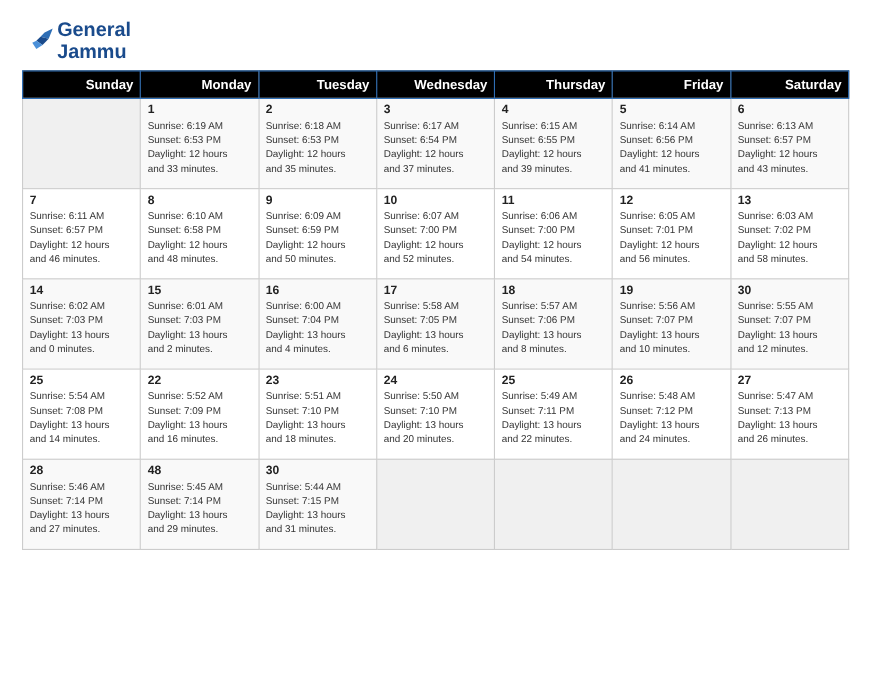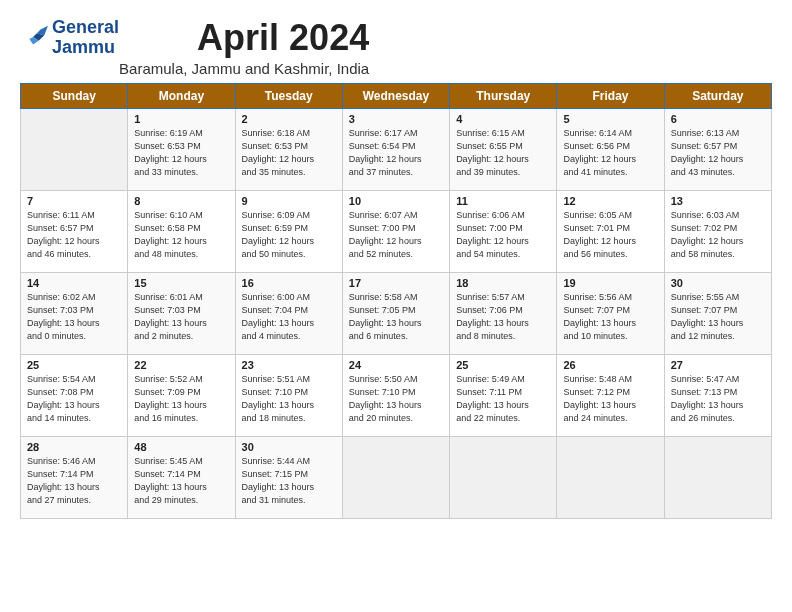--- a/index.html
+++ b/index.html
@@ -51,26 +51,26 @@
       font-size: 15px;
       color: #333;
       margin-top: 2px;
     }
     table {
       width: 100%;
       border-collapse: collapse;
       margin-top: 6px;
     }
     thead th {
-      background-color: #a16207;
+      background-color: #000000;
       color: #fff;
       font-size: 12px;
       font-weight: bold;
       padding: 5px 6px;
-      text-align: center;
+      text-align: right;
       border: 1px solid #2e6eb5;
     }
     tbody td {
       border: 1px solid #ccc;
       vertical-align: top;
       padding: 4px 6px;
       font-size: 9.5px;
       color: #333;
       width: calc(100% / 7);
       height: 82px;
@@ -106,24 +106,20 @@
         <polygon points="18,10 26,12 20,18 14,14" fill="#1a4b8c"></polygon>
         <polygon points="14,14 20,18 14,22 10,16" fill="#4a90d9"></polygon>
       </svg>
       <div>
         <div class="logo-text">
           <span>General</span>
           <span>Jammu</span>
         </div>
       </div>
     </div>
-    <div class="title-block">
-      <div class="month-title">April 2024</div>
-      <div class="location-title">Baramula, Jammu and Kashmir, India</div>
-    </div>
   </div>
 
   <table>
     <thead>
       <tr>
       <th>Sunday</th>
           <th>Monday</th>
           <th>Tuesday</th>
           <th>Wednesday</th>
           <th>Thursday</th>

